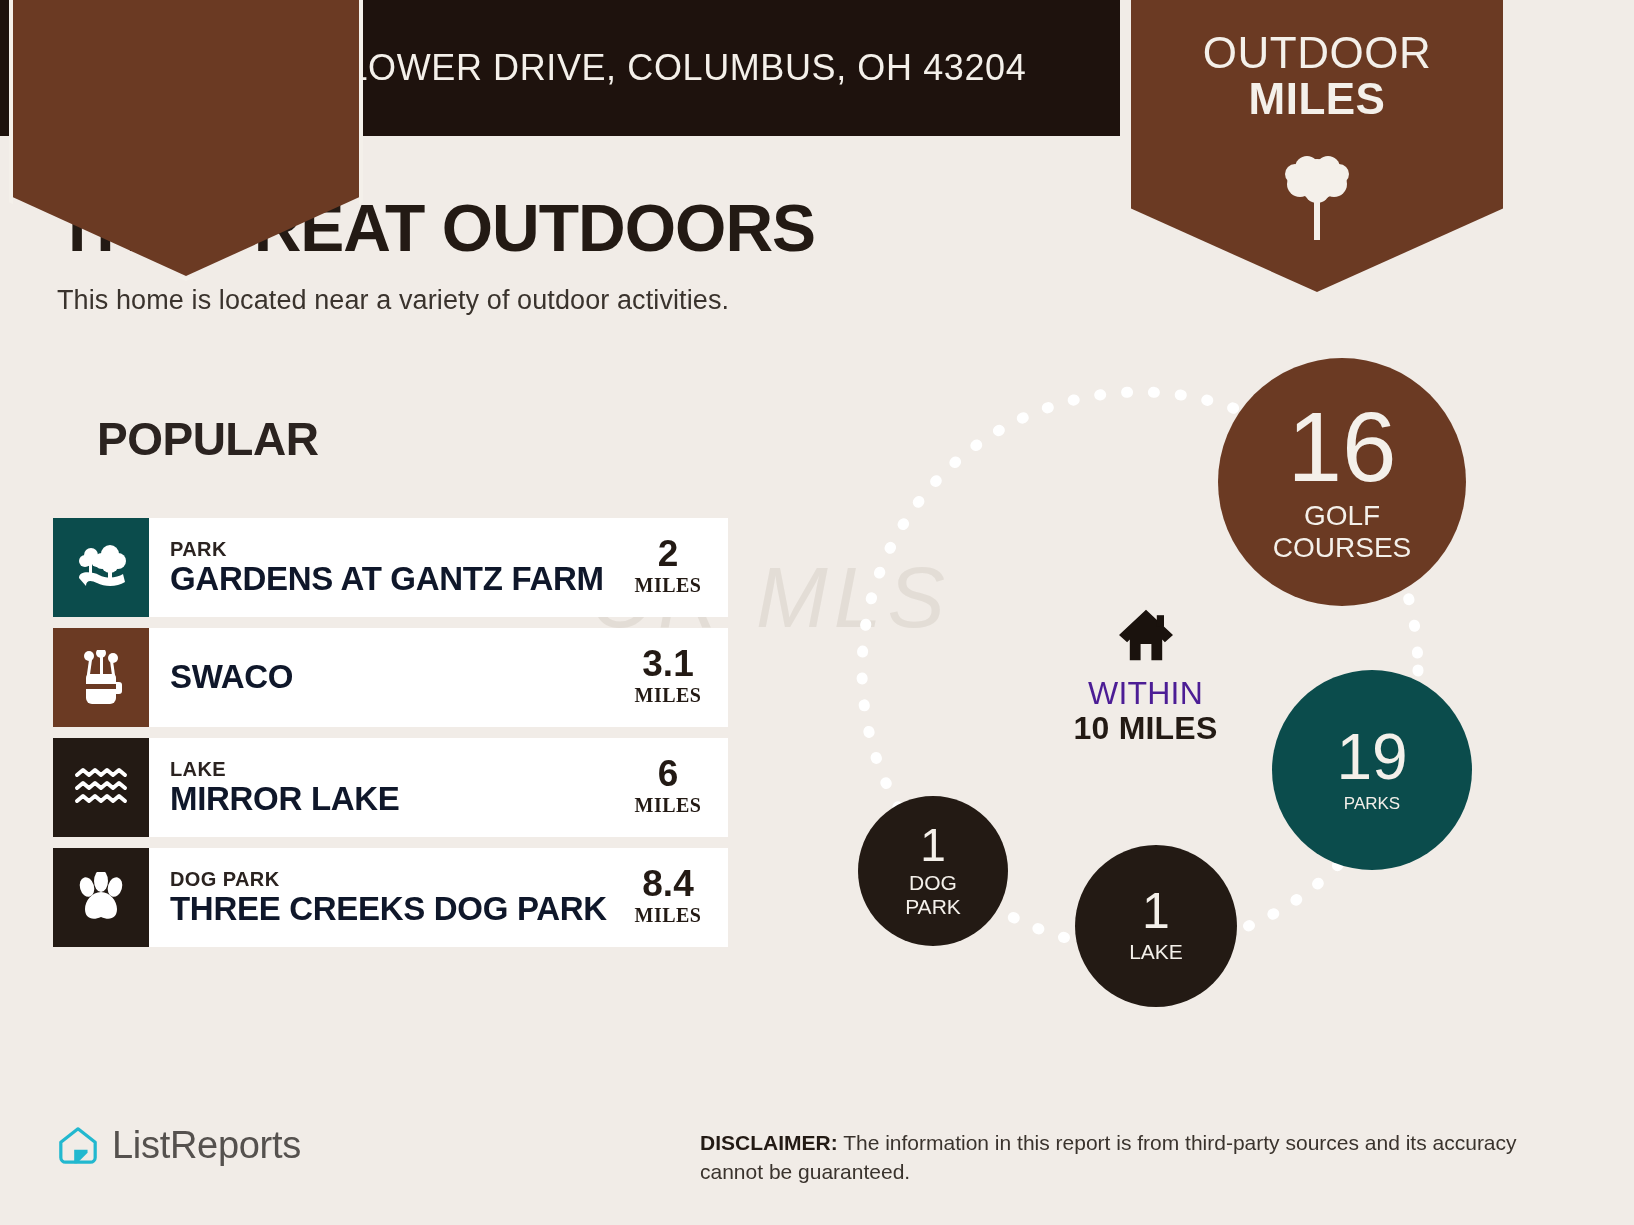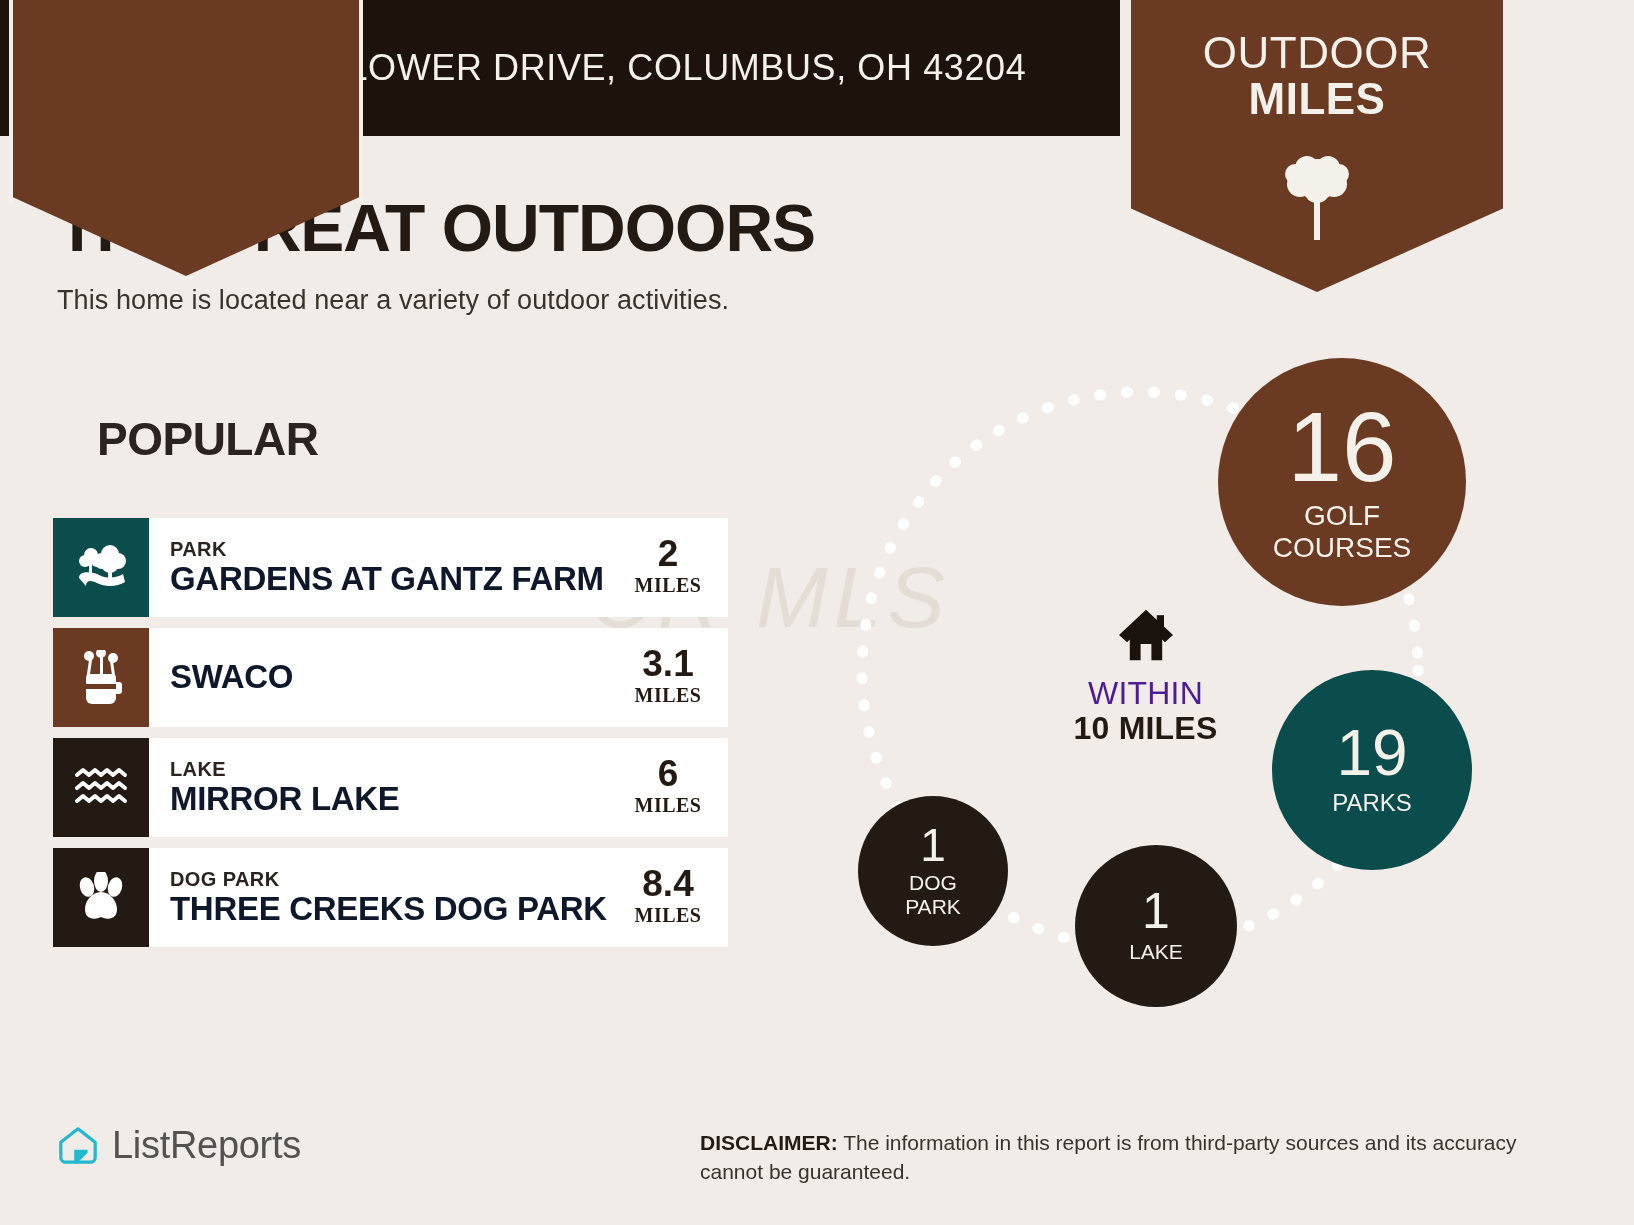--- a/index.html
+++ b/index.html
@@ -240,21 +240,21 @@
   }
   .node-golf .node-num { font-size: 98px; }
   .node-golf .node-label { font-size: 28px; margin-top: 6px; }
 
   .node-parks {
     top: 320px; left: 452px;
     width: 200px; height: 200px;
     background: #0b4c4c;
   }
   .node-parks .node-num { font-size: 64px; }
-  .node-parks .node-label { font-size: 24px; margin-top: 6px; }
+  .node-parks .node-label { font-size: 17px; margin-top: 6px; }
 
   .node-dog {
     top: 446px; left: 38px;
     width: 150px; height: 150px;
     background: #231a14;
   }
   .node-dog .node-num { font-size: 46px; }
   .node-dog .node-label { font-size: 21px; margin-top: 4px; }
 
   .node-lake {

